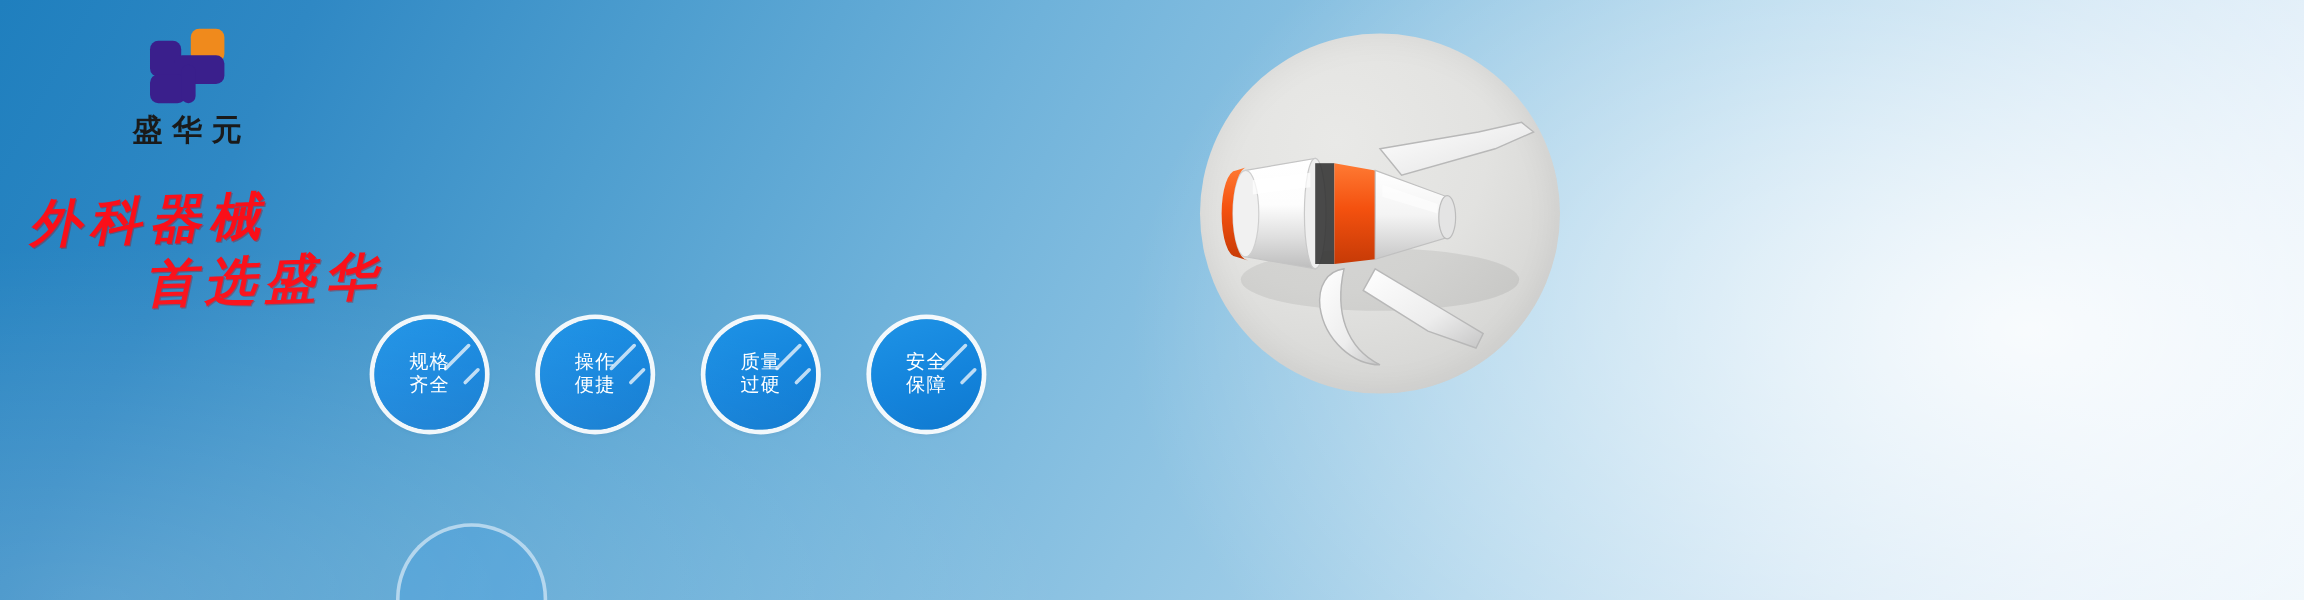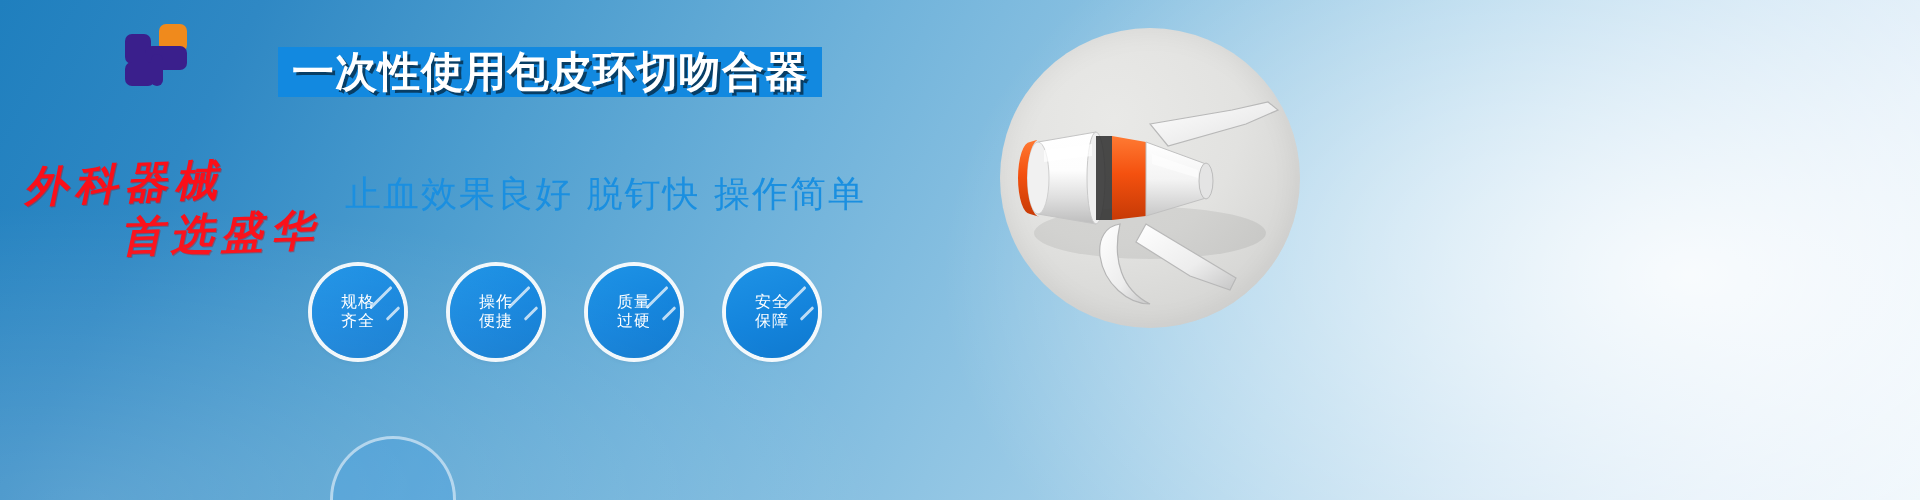--- a/index.html
+++ b/index.html
@@ -189,30 +189,27 @@
 <div id="banner">
 
   <div class="logo-wrap">
     <div class="logo-mark">
       <span class="sq sq-a"></span>
       <span class="sq sq-b"></span>
       <span class="sq sq-c"></span>
       <span class="sq sq-d"></span>
       <span class="sq sq-e"></span>
     </div>
+    <div class="logo-text">盛华元</div>
   </div>
 
-  <div class="title-bar">
-    <span class="title-text">一次性使用包皮环切吻合器</span>
-  </div>
 
   <div class="calli calli-1">外科器械</div>
   <div class="calli calli-2">首选盛华</div>
 
-  <div class="subtitle">止血效果良好 脱钉快 操作简单</div>
 
   <div class="badges">
 
     <div class="badge">
       <span class="shine s1"></span>
       <span class="shine s2"></span>
       <span class="bl">规格</span>
       <span class="bl">齐全</span>
     </div>
 

